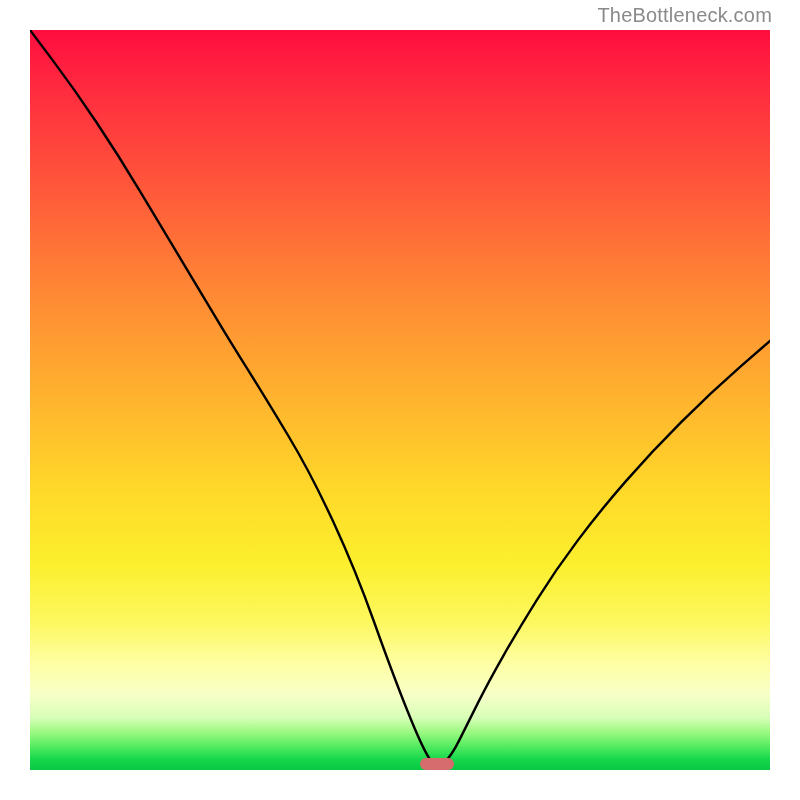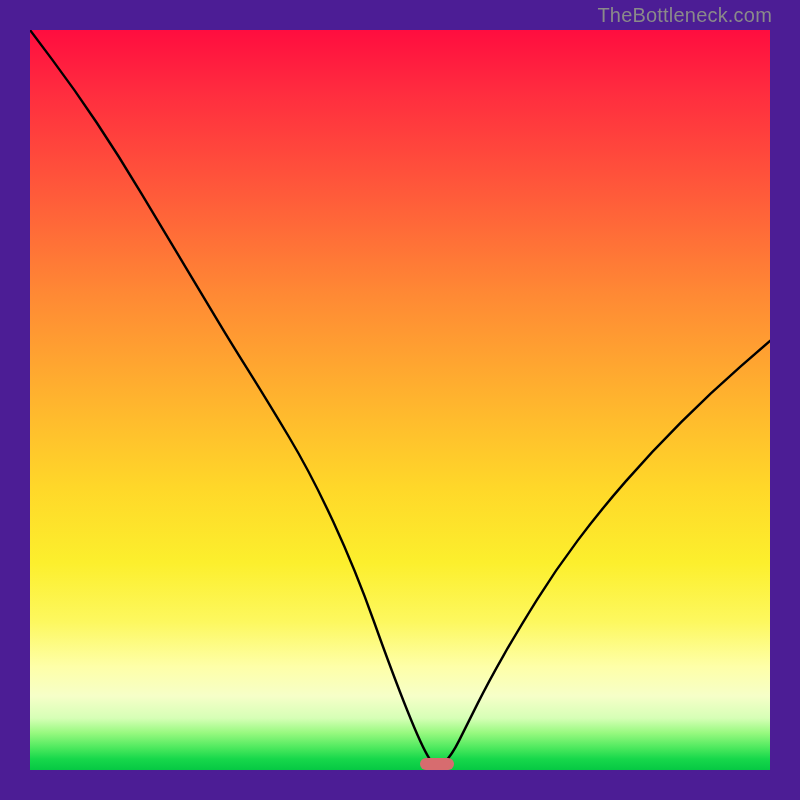--- a/index.html
+++ b/index.html
@@ -10,21 +10,21 @@
     background: #000;
     overflow: hidden;
     font-family: Arial, Helvetica, sans-serif;
   }
   .frame {
     position: absolute;
     top: 0;
     left: 0;
     width: 800px;
     height: 800px;
-    background: #4c1d95;
+    background: #ffffff;
   }
   .plot-area {
     position: absolute;
     top: 30px;
     left: 30px;
     width: 740px;
     height: 740px;
     
     background: linear-gradient(
       to bottom,

